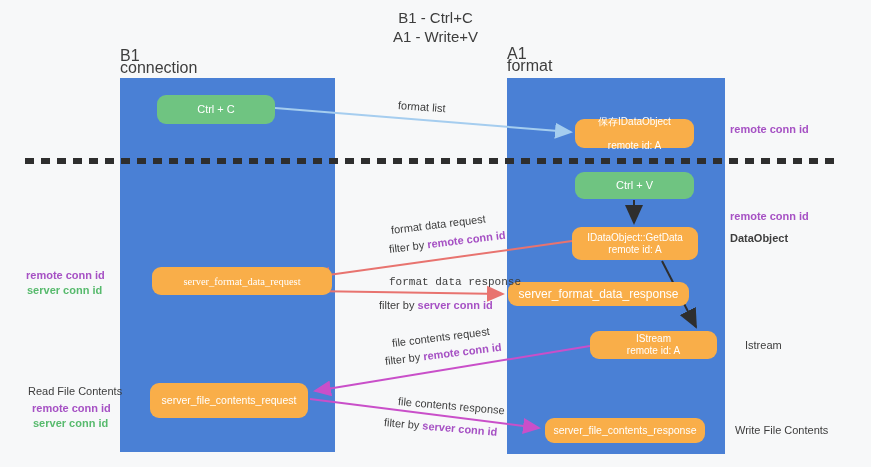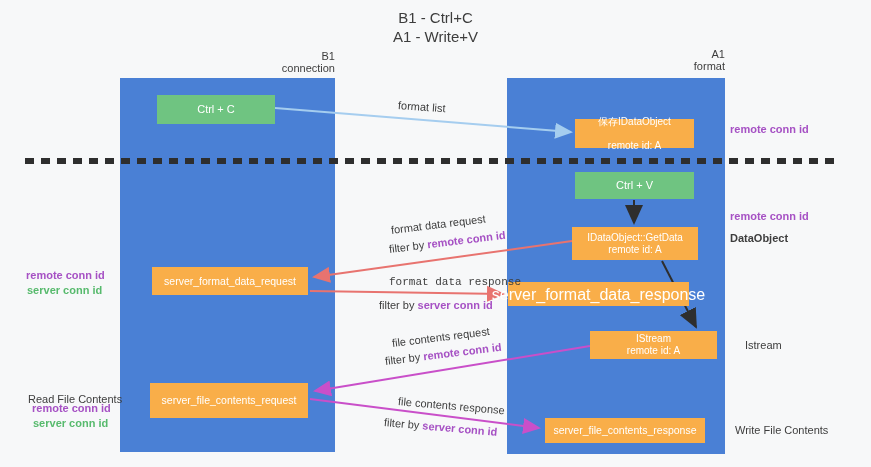--- a/index.html
+++ b/index.html
@@ -9,59 +9,59 @@
     font-family:"Liberation Sans",sans-serif;
     color:var(--text-dark,#3d3d3d);
   }
   .abs{position:absolute;}
   .nowrap{white-space:nowrap;}
 
   
   .title{left:0;right:0;top:8px;text-align:center;font-size:15px;line-height:19px;color:var(--text-dark);}
 
   
-  .lane-header{text-align:right;font-size:11px;line-height:12px;color:var(--text-dark);}
+  .lane-header{text-align:left;font-size:16px;line-height:12px;color:var(--text-dark);}
   #hdr-left{left:120px;top:50px;width:215px;}
   #hdr-right{left:507px;top:48px;width:218px;}
 
   
   .lane{background:var(--lane-blue,#4a80d5);}
   #lane-left{left:120px;top:78px;width:215px;height:374px;}
   #lane-right{left:507px;top:78px;width:218px;height:376px;}
 
   
   #dashed{left:25px;top:158px;width:813px;height:6px;
     background:repeating-linear-gradient(90deg,var(--arrow-black,#2e2e2e) 0 9px,transparent 9px 16px);}
 
   
   .box{display:flex;flex-direction:column;align-items:center;justify-content:center;
-       color:#fff;text-align:center;font-size:11px;line-height:13px;}
+       color:#fff;text-align:center;font-size:11px;line-height:13px;border-radius:9px;}
   .box.two{font-size:10px;line-height:12px;}
   .green{background:var(--box-green,#6fc481);}
   .orange{background:var(--box-orange,#f9ae49);}
   #box-ctrlc{left:157px;top:95px;width:118px;height:29px;}
   #box-save{left:575px;top:119px;width:119px;height:29px;gap:12px;}
   #box-ctrlv{left:575px;top:172px;width:119px;height:27px;}
   #box-getdata{left:572px;top:227px;width:126px;height:33px;}
-  #box-freq{left:152px;top:267px;width:156px;height:28px;font-size:10.5px;}
-  #box-fresp{left:508px;top:282px;width:181px;height:24px;font-size:16px;}
+  #box-freq{left:152px;top:267px;width:180px;height:28px;font-size:10.5px;font-family:Liberation Serif, serif;}
+  #box-fresp{left:508px;top:282px;width:181px;height:24px;font-size:12px;}
   #box-istream{left:590px;top:331px;width:127px;height:28px;}
   #box-fcreq{left:150px;top:383px;width:158px;height:35px;font-size:10.5px;}
   #box-fcresp{left:545px;top:418px;width:160px;height:25px;font-size:10.5px;}
 
   
   .slabel{font-size:11px;line-height:13px;}
   .purple{color:var(--text-purple,#a651c4);font-weight:bold;}
   .greentx{color:var(--text-green,#57ba6d);font-weight:bold;}
   #rc1{left:730px;top:123px;}
   #rc2{left:730px;top:210px;}
   #lbl-dataobject{left:730px;top:232px;font-weight:bold;}
   #lbl-istream{left:745px;top:339px;}
   #lbl-write{left:735px;top:424px;}
-  #lbl-read{left:28px;top:385px;margin-top:8px;}
+  #lbl-read{left:28px;top:385px;}
   #rc3{left:26px;top:269px;}
   #sc1{left:27px;top:284px;}
   #rc4{left:32px;top:402px;}
   #sc2{left:33px;top:417px;}
 
   
   .alabel{font-size:11px;line-height:13px;color:var(--text-dark);transform-origin:left center;}
   #al-formatlist{left:398px;top:99px;transform:rotate(4deg);}
   #al-fdr1{left:391px;top:224px;transform:rotate(-7deg);}
   #al-fdr2{left:389px;top:243px;transform:rotate(-7deg);}

